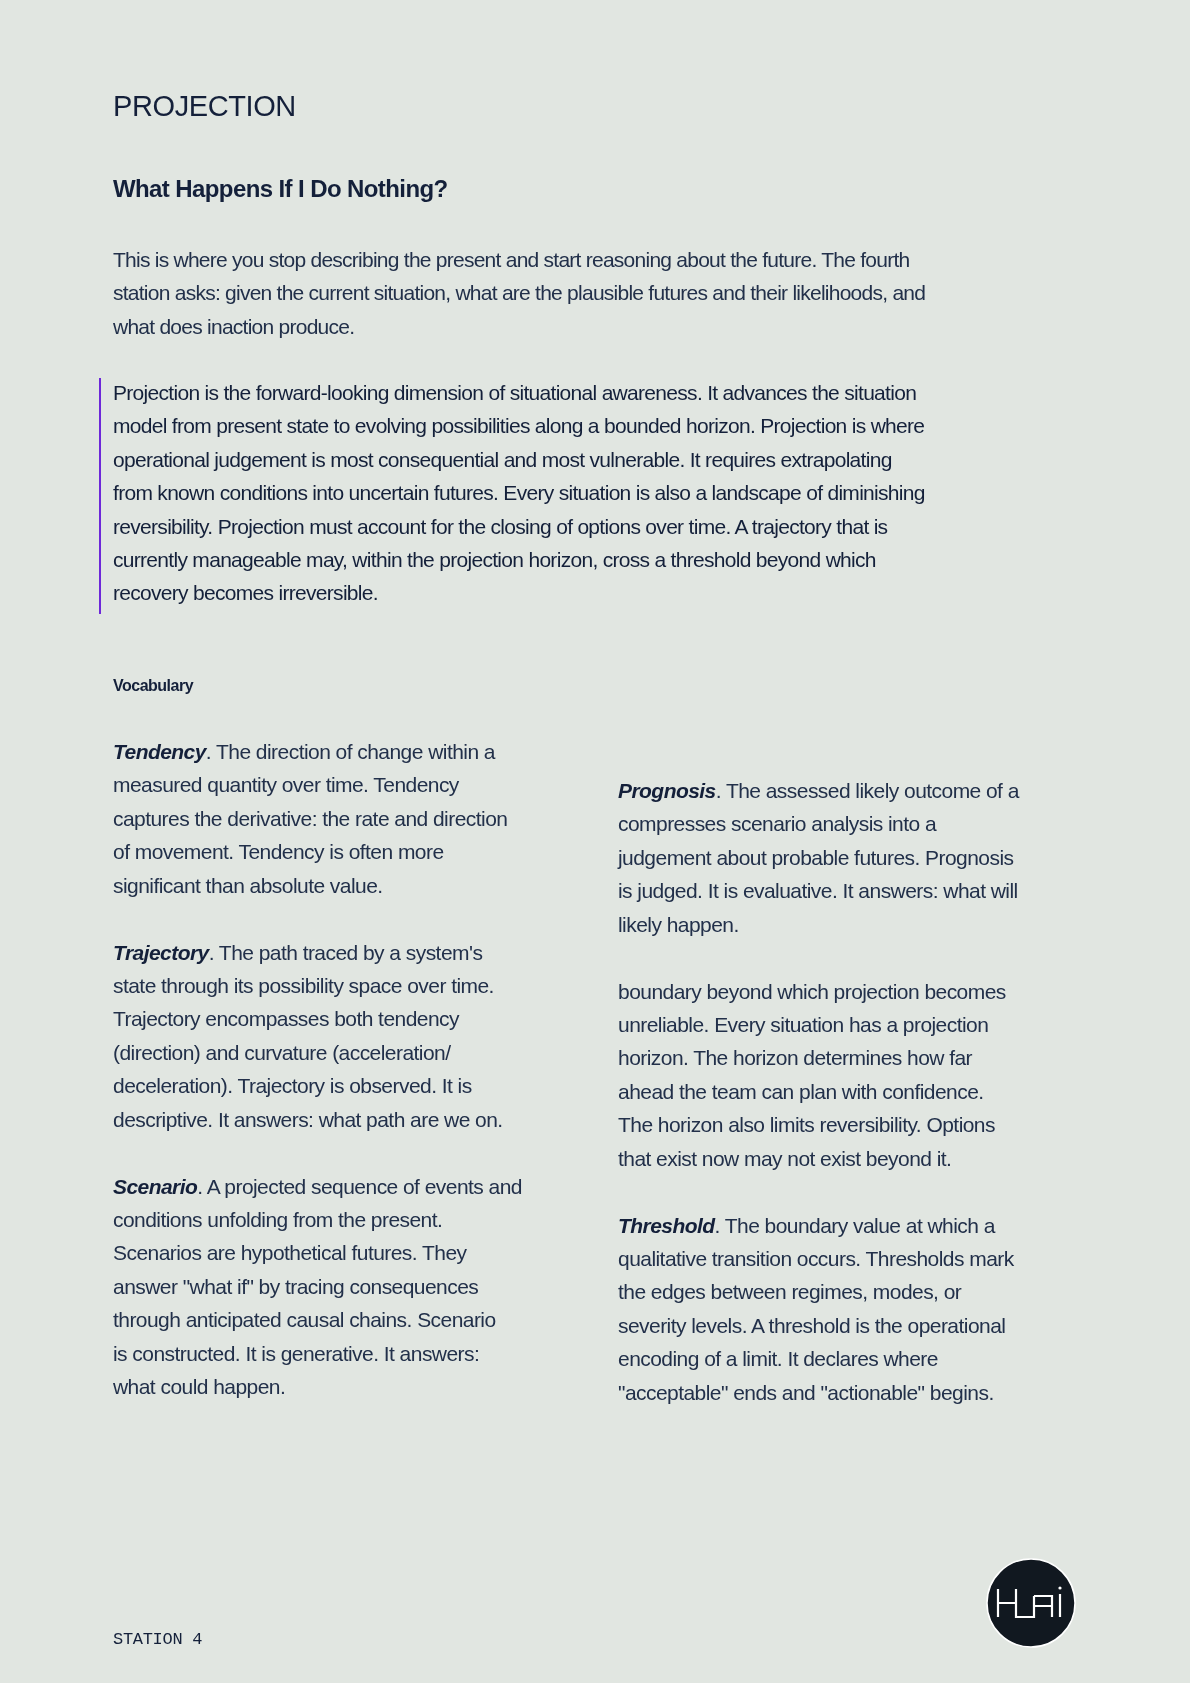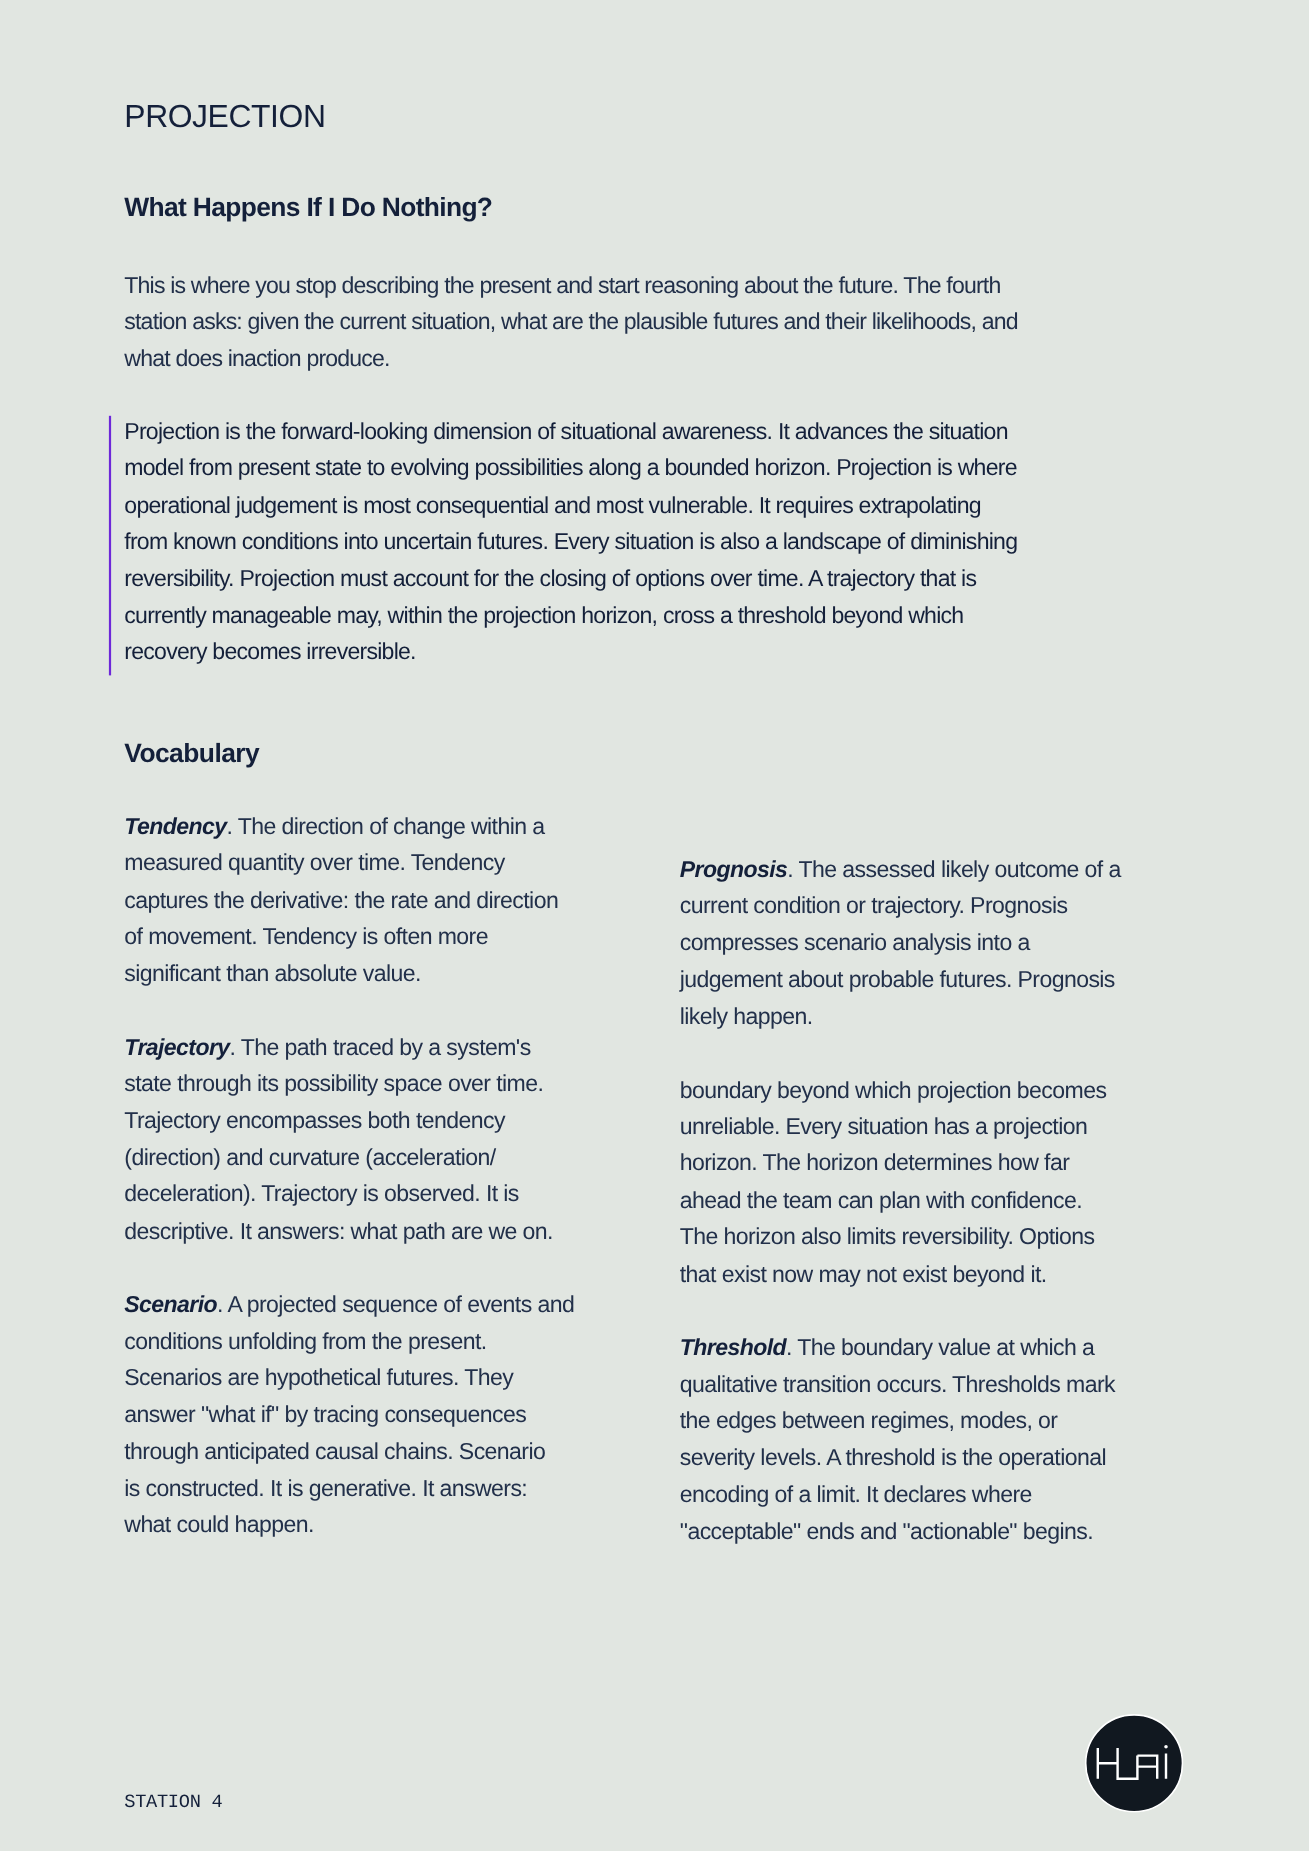--- a/index.html
+++ b/index.html
@@ -33,21 +33,21 @@
       font-size: 21px; line-height: 33.4px; letter-spacing: -0.7px;
       color: #14203a;
       height: 236px;
       box-sizing: border-box;
       padding-top: 0px;
     }
     .quote .qtext { position: relative; top: -2px; }
     .line { display: block; white-space: nowrap; }
     .vocab-heading {
       position: absolute; left: 113px; top: 669px;
-      font-size: 24px; font-weight: bold; letter-spacing: -0.5px;
+      font-size: 16px; font-weight: bold; letter-spacing: -0.5px;
       margin: 0; line-height: 34px;
     }
     .col { position: absolute; width: 470px; }
     .col.left { left: 113px; top: 735px; }
     .col.right { left: 618px; top: 735px; margin-top: 39px; }
     .entry {
       font-size: 21px; line-height: 33.4px; letter-spacing: -0.55px;
       color: #22304a; margin-bottom: 33.6px;
     }
     .entry .term { font-weight: bold; color: #14203a; font-style: italic; }
@@ -109,23 +109,23 @@
       <span class="line">Scenarios are hypothetical futures. They</span>
       <span class="line">answer "what if" by tracing consequences</span>
       <span class="line">through anticipated causal chains. Scenario</span>
       <span class="line">is constructed. It is generative. It answers:</span>
       <span class="line">what could happen.</span>
     </div>
   </div>
 <div class="col right" id="col-right">
     <div class="entry">
       <span class="line"><span class="term">Prognosis</span><span>. The assessed likely outcome of a</span></span>
-      <span class="line">current condition or trajectory. Prognosis</span>
       <span class="line">compresses scenario analysis into a</span>
       <span class="line">judgement about probable futures. Prognosis</span>
+      <span class="line">is judged. It is evaluative. It answers: what will</span>
       <span class="line">likely happen.</span>
     </div>
     <div class="entry">
       <span class="line">boundary beyond which projection becomes</span>
       <span class="line">unreliable. Every situation has a projection</span>
       <span class="line">horizon. The horizon determines how far</span>
       <span class="line">ahead the team can plan with confidence.</span>
       <span class="line">The horizon also limits reversibility. Options</span>
       <span class="line">that exist now may not exist beyond it.</span>
     </div>

